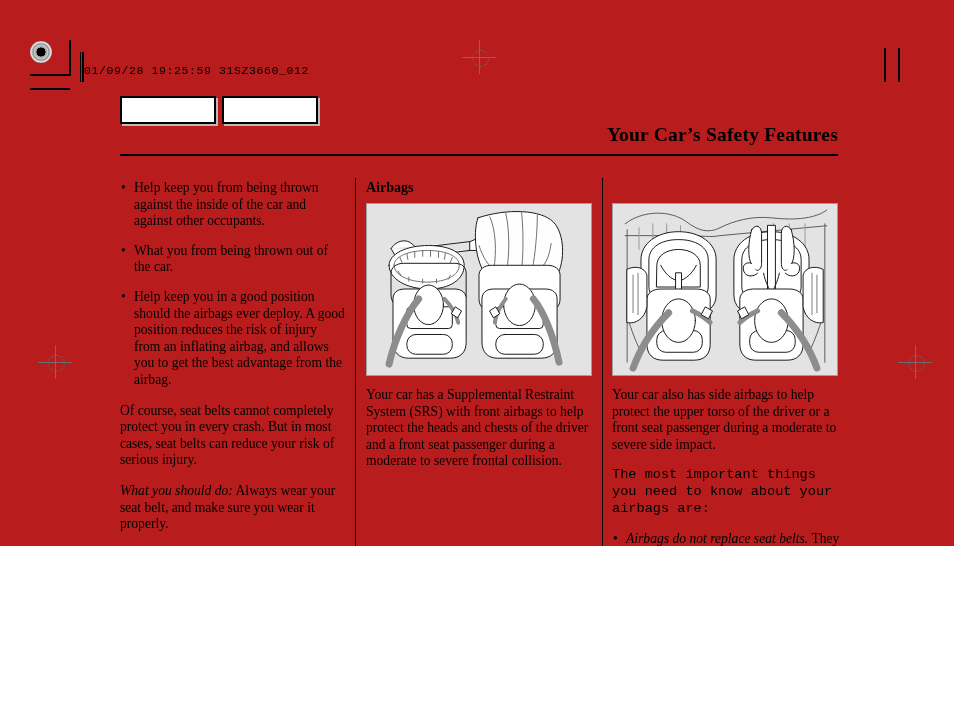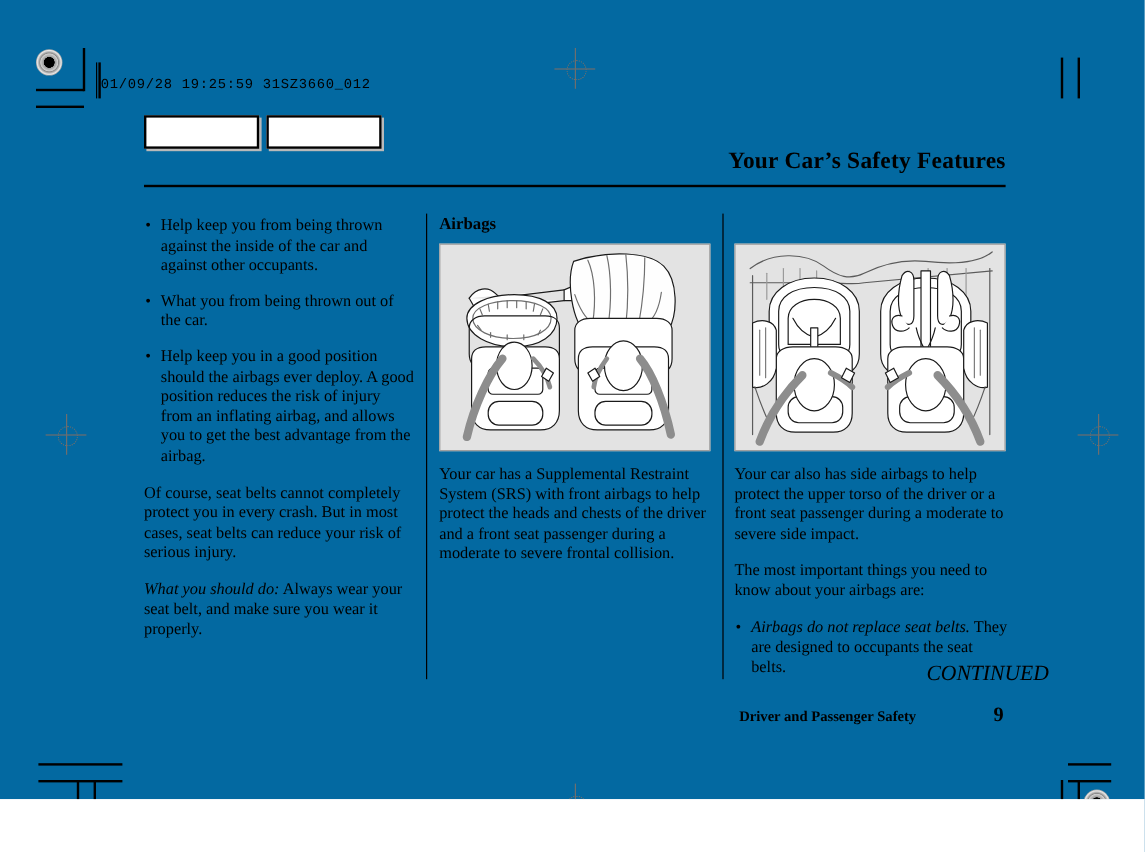--- a/index.html
+++ b/index.html
@@ -7,22 +7,22 @@
     padding: 0;
     background: #ffffff;
   }
   body {
     font-family: "Liberation Serif", "DejaVu Serif", serif;
     color: #000000;
   }
   #page {
     position: relative;
     width: 954px;
-    height: 666px;
-    background: #0369a1;
+    height: 546px;
+    background: #b91c1c;
     overflow: hidden;
   }
 
   
   .reg-dot {
     position: absolute;
     width: 22px;
     height: 22px;
     border-radius: 50%;
     background:
@@ -392,21 +392,21 @@
 
         <path d="M170 110 C184 124 198 144 206 166" stroke="#8d8d8d" stroke-width="7"></path>
         <path d="M146 108 C138 112 132 116 128 120" stroke="#8d8d8d" stroke-width="5"></path>
         <path d="M126 108 l7 -4 4 8 -7 4 z" fill="#fff" stroke="#1a1a1a"></path>
       </g>
     </svg>
   </div>
 
   <div class="col" style="left:612px; top:387px; width:228px;">
     <p>Your car also has side airbags to help protect the upper torso of the driver or a front seat passenger during a moderate to severe side impact.</p>
-    <p style="margin-top:14px;">The most important things you need to know about your airbags are:</p>
+    <p style="margin-top:14px;font-family:Liberation Mono, monospace;">The most important things you need to know about your airbags are:</p>
 
     <ul class="bullet-list" style="margin-top:14px;">
       <li>
         <span class="bullet-dot">•</span>
         <span class="lead-bi">Airbags do not replace seat belts.</span><span> They are designed to occupants the seat belts.</span>
       </li>
     </ul>
   </div>
 
   <div class="continued" style="left:772px; top:551px;">CONTINUED</div>

